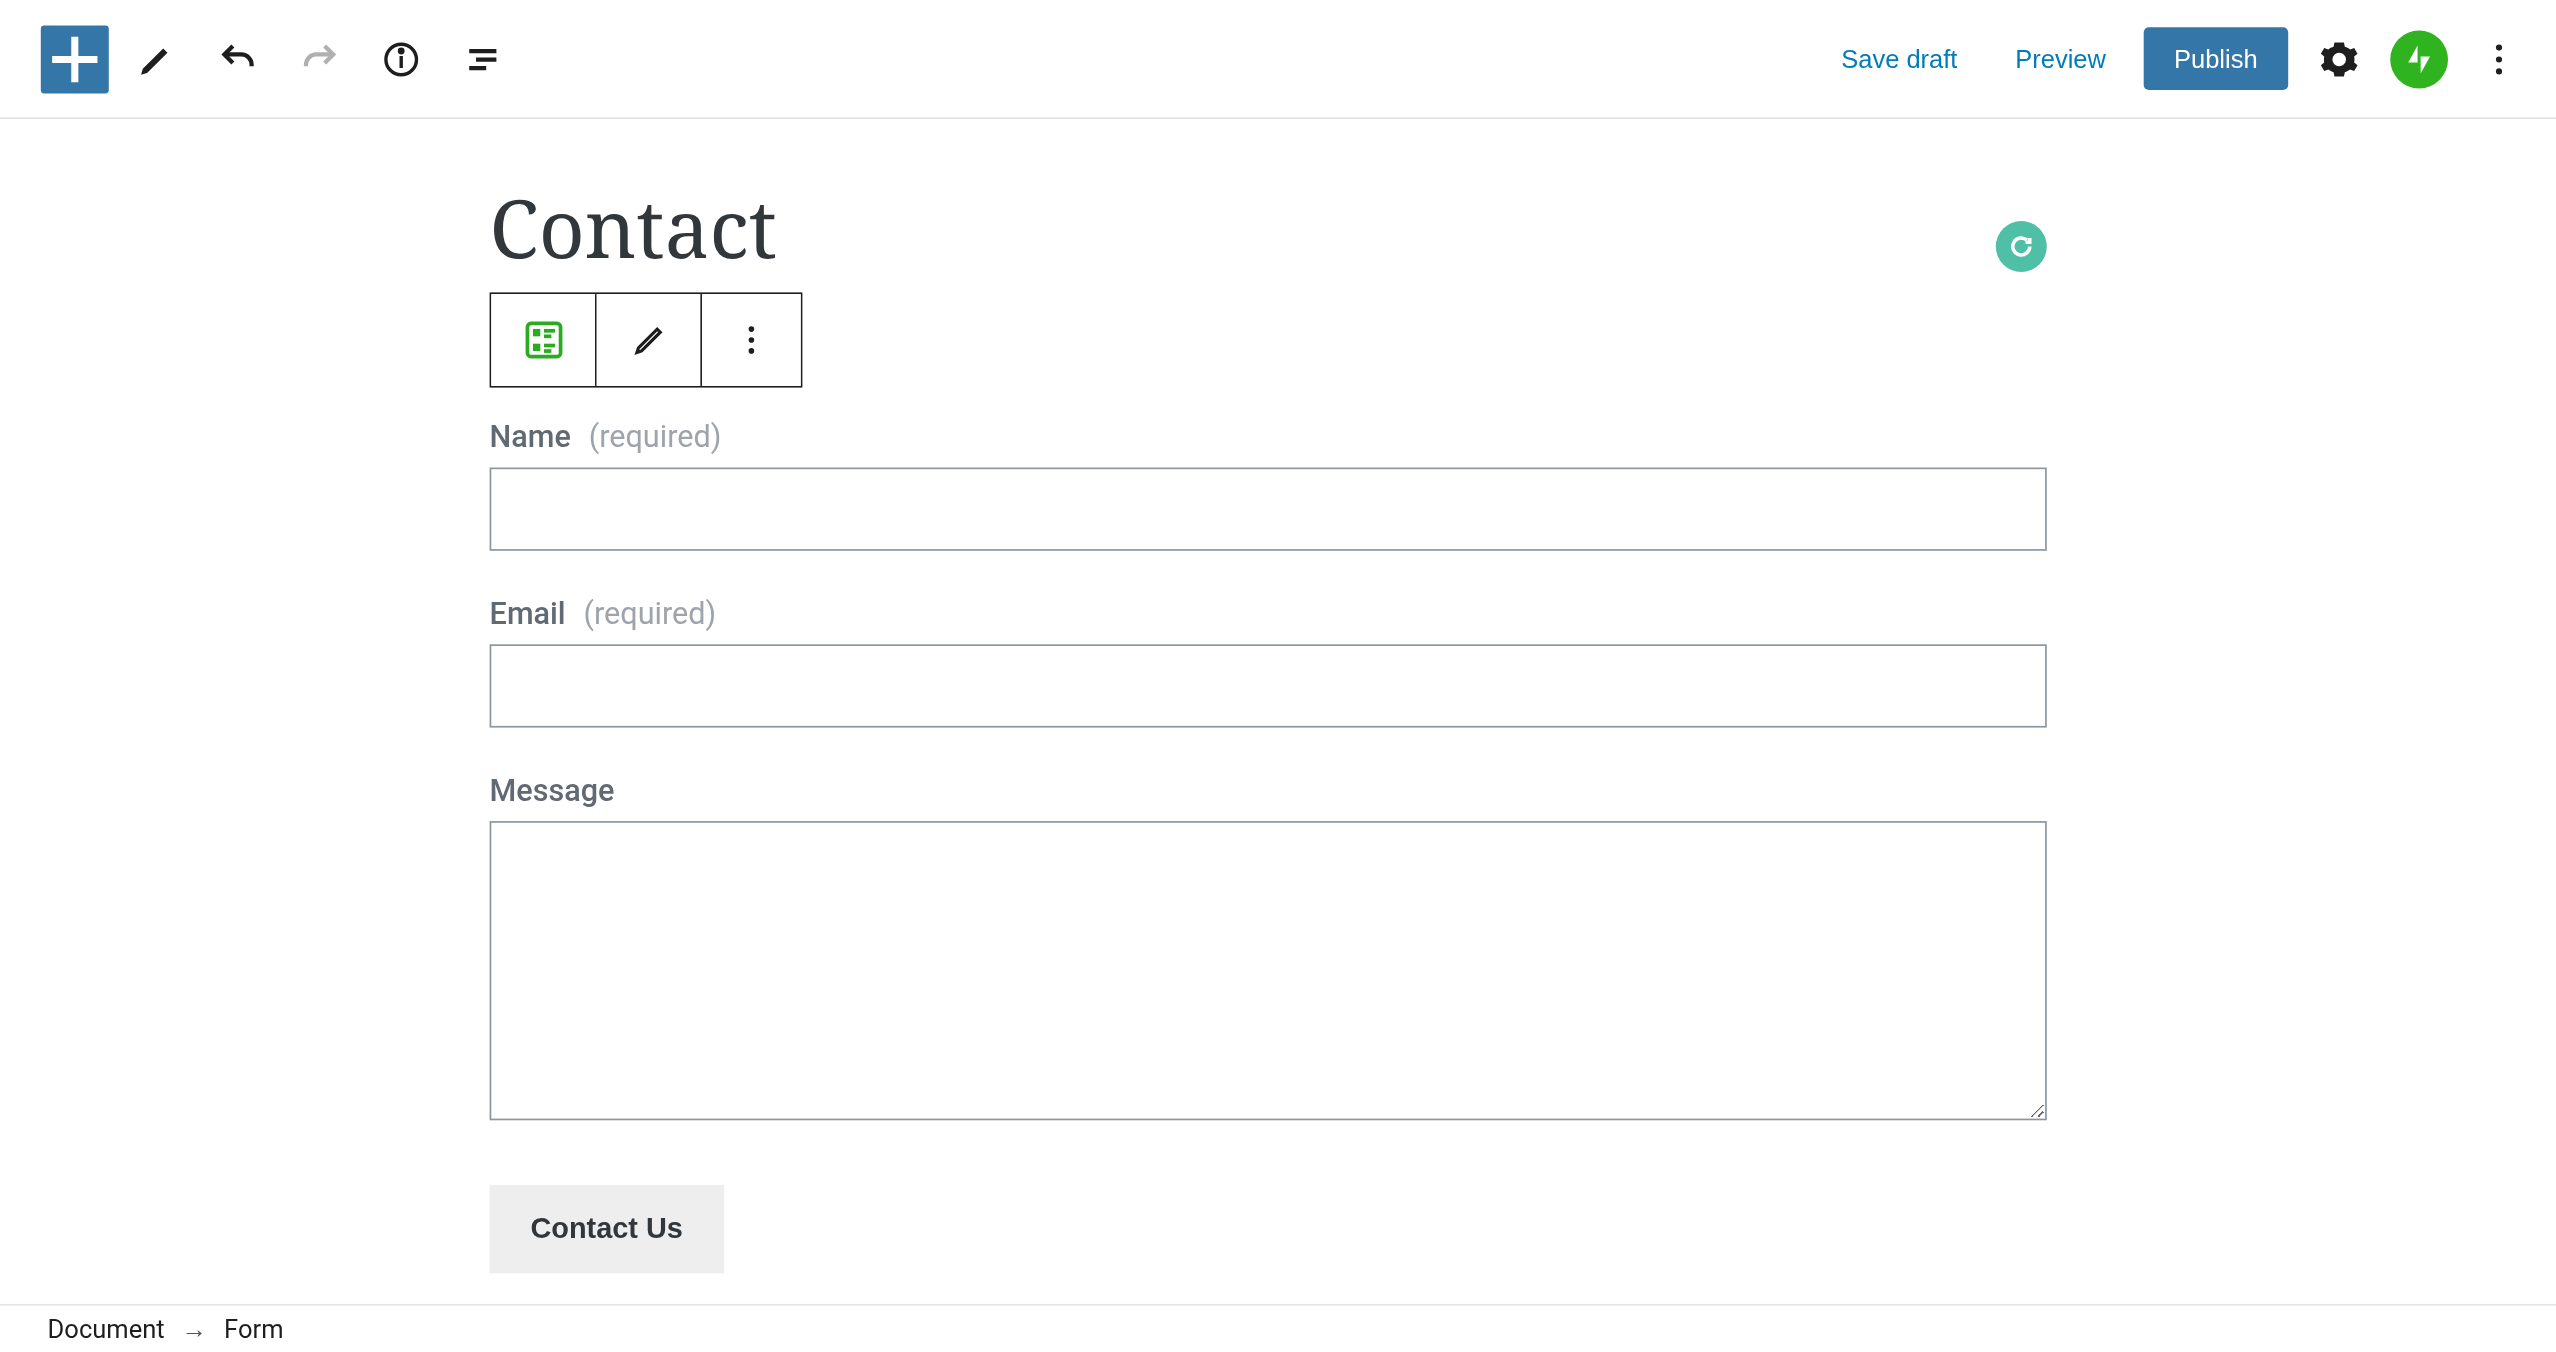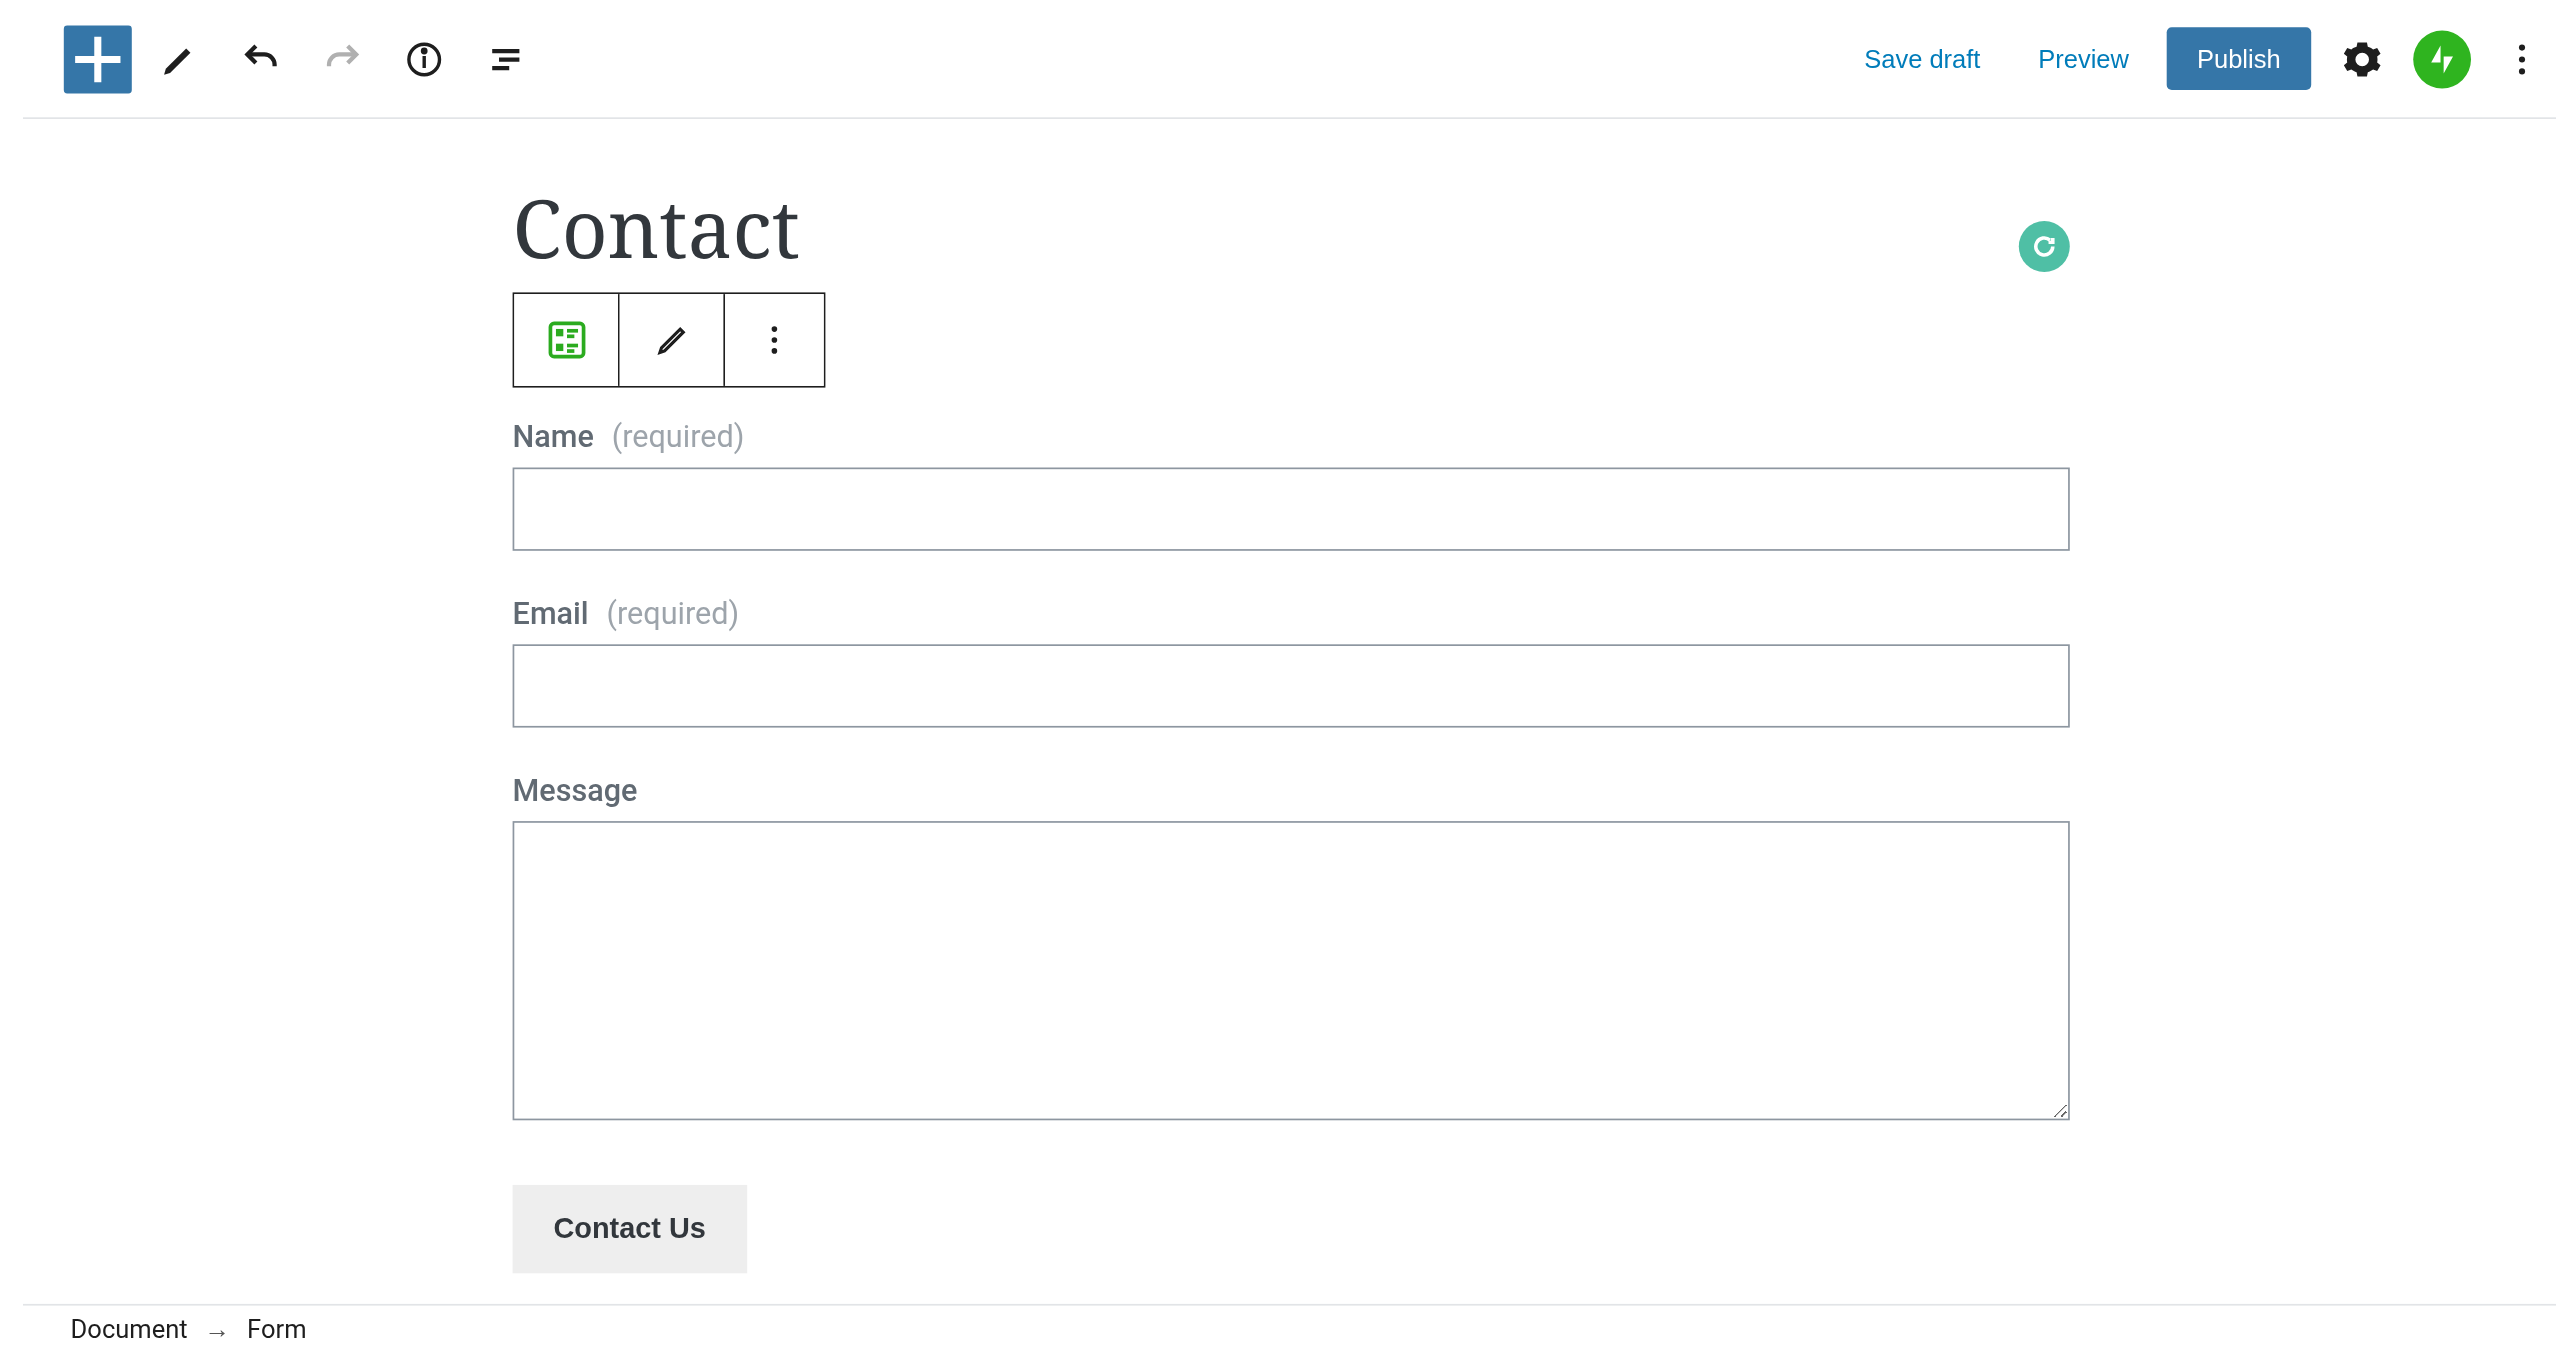--- a/index.html
+++ b/index.html
@@ -8,21 +8,20 @@
       background: #fff;
       color: #1e1e1e;
       width: 2556px;
       height: 1352px;
       transform-origin: top left;
     }
     .viewport {
       width: 2152px;
       height: 1352px;
       position: relative;
-      margin-left: 23px;
     }
     
     
     .scaled-root {
       width: 1504px;
       height: 795px;
       transform: scale(1.7);
       transform-origin: top left;
       position: relative;
       display: flex;

